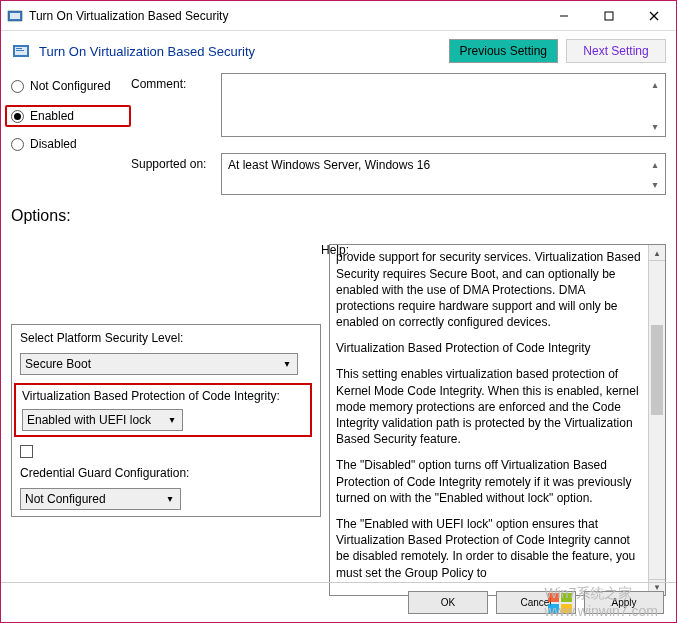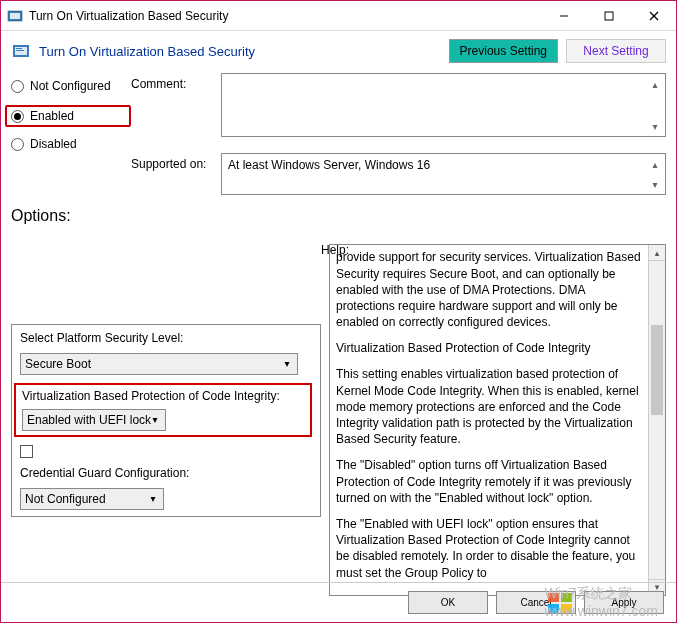--- a/index.html
+++ b/index.html
@@ -36,21 +36,21 @@
   .scroll-arrow.up{top:2px;} .scroll-arrow.down{bottom:2px;}
 
   .mid-labels { display:flex; padding: 8px 10px 4px 10px; }
   .mid-labels .col-l { width: 310px; font-size:16px; }
   .mid-labels .col-r { flex:1; font-size:12px;margin-top:36px; }
 
   .lower { display:flex; padding: 3px 10px 6px 10px; flex:1; min-height:0;align-items:center; }
   .options-pane { width: 310px; border:1px solid #888; padding:6px 8px; margin-right:8px; display:flex; flex-direction:column; gap:8px; overflow:hidden;}
   .options-pane .olabel { font-size:12px; }
   .dd { height:22px; border:1px solid #888; background:#efefef; display:flex; align-items:center; padding:0 4px; font-size:12px; position:relative; }
-  .dd.wide{ width: 278px;} .dd.mid{ width:144px;}
+  .dd.wide{ width: 278px;} .dd.mid{ width:161px;}
   .dd .arrow { position:absolute; right:3px; top:3px; width:14px; height:14px; display:flex;align-items:center;justify-content:center; font-size:10px;}
   .em-box { border:2px solid #c00; padding:4px 6px; margin-left:-6px; display:flex; flex-direction:column; gap:6px;}
   .chk-row { display:flex; align-items:center; gap:6px; }
   .chk { width:13px; height:13px; border:1px solid #555; background:#fff; display:inline-block;}
   .help-pane { flex:1; border:1px solid #888; display:flex; min-width:0;}
   .help-text { flex:1; padding:4px 6px; font-size:12px; overflow:hidden; line-height:1.35;}
   .help-text p{ margin:0 0 10px 0;}
   .help-scroll { width:17px; background:#f0f0f0; border-left:1px solid #ccc; position:relative;}
   .help-scroll .thumb{ position:absolute; left:2px; right:2px; top:80px; height:90px; background:#c6c6c6;}
   .help-scroll .sa{ position:absolute; left:0; right:0; height:16px; display:flex;align-items:center;justify-content:center;font-size:9px;color:#555;}

